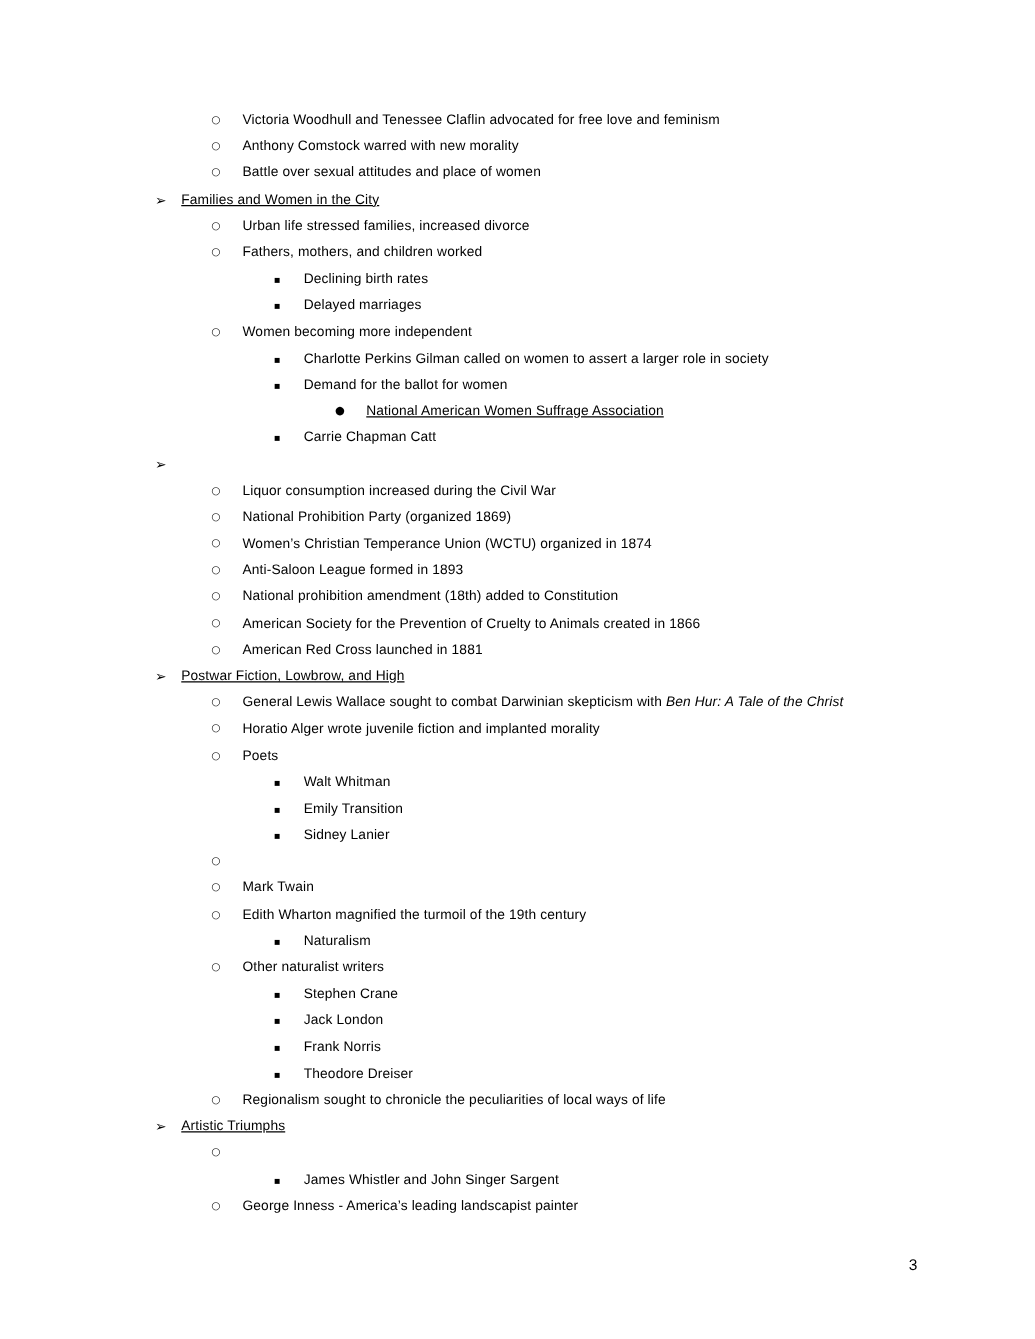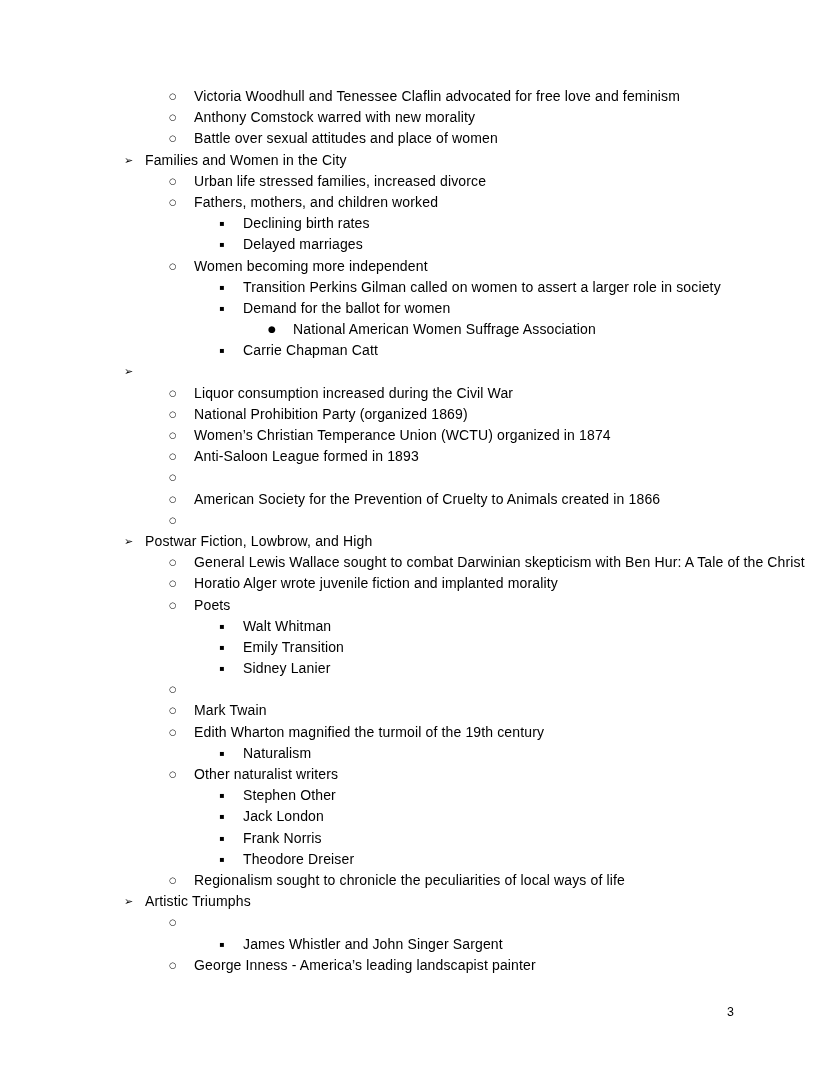--- a/index.html
+++ b/index.html
@@ -45,32 +45,33 @@
     line-height: 21.2px;
     font-family: "DejaVu Sans", sans-serif;
     color: #000000;
     text-align: left;
   }
 
   .txt {
     position: absolute;
     top: 0;
     line-height: 21.2px;
-    font-size: 14px;
+    font-size: 11px;
     color: #000000;
     letter-spacing: 0.01em;
   }
 
   
   .lv1 > .bullet {
     left: 124px;
     font-size: 11px;
   }
   .lv1 > .txt {
     left: 145px;
+    text-decoration: underline;
   }
 
   
   .lv2 > .bullet {
     left: 169px;
     font-size: 8.5px;
   }
   .lv2 > .txt {
     left: 194px;
   }
@@ -85,23 +86,25 @@
     text-align: center;
   }
 
   
   .lv4 > .bullet {
     left: 268px;
     font-size: 9px;
   }
   .lv4 > .txt {
     left: 293px;
+    text-decoration: underline;
   }
 
   .ital {
+    font-style: italic;
   }
 
   #page-number {
     position: absolute;
     right: 94px;
     top: 1004px;
     font-size: 12.4px;
     color: #000000;
     line-height: 16px;
   }
@@ -143,21 +146,21 @@
       <div class="row lv3">
         <span class="bullet">▪</span>
         <span class="txt"><span>Delayed marriages</span></span>
       </div>
       <div class="row lv2">
         <span class="bullet">○</span>
         <span class="txt"><span>Women becoming more independent</span></span>
       </div>
       <div class="row lv3">
         <span class="bullet">▪</span>
-        <span class="txt"><span>Transition Perkins Gilman called on women to assert a larger role in society</span></span>
+        <span class="txt"><span>Charlotte Perkins Gilman called on women to assert a larger role in society</span></span>
       </div>
       <div class="row lv3">
         <span class="bullet">▪</span>
         <span class="txt"><span>Demand for the ballot for women</span></span>
       </div>
       <div class="row lv4">
         <span class="bullet">●</span>
         <span class="txt"><span>National American Women Suffrage Association</span></span>
       </div>
       <div class="row lv3">
@@ -178,27 +181,29 @@
       <div class="row lv2">
         <span class="bullet">○</span>
         <span class="txt"><span>Women’s Christian Temperance Union (WCTU) organized in 1874</span></span>
       </div>
       <div class="row lv2">
         <span class="bullet">○</span>
         <span class="txt"><span>Anti-Saloon League formed in 1893</span></span>
       </div>
       <div class="row lv2">
         <span class="bullet">○</span>
+        <span class="txt"><span>National prohibition amendment (18th) added to Constitution</span></span>
       </div>
       <div class="row lv2">
         <span class="bullet">○</span>
         <span class="txt"><span>American Society for the Prevention of Cruelty to Animals created in 1866</span></span>
       </div>
       <div class="row lv2">
         <span class="bullet">○</span>
+        <span class="txt"><span>American Red Cross launched in 1881</span></span>
       </div>
       <div class="row lv1">
         <span class="bullet">➢</span>
         <span class="txt"><span>Postwar Fiction, Lowbrow, and High</span></span>
       </div>
       <div class="row lv2">
         <span class="bullet">○</span>
         <span class="txt"><span>General Lewis Wallace sought to combat Darwinian skepticism with </span><span class="ital">Ben Hur: A Tale of the Christ</span></span>
       </div>
       <div class="row lv2">
@@ -235,21 +240,21 @@
       <div class="row lv3">
         <span class="bullet">▪</span>
         <span class="txt"><span>Naturalism</span></span>
       </div>
       <div class="row lv2">
         <span class="bullet">○</span>
         <span class="txt"><span>Other naturalist writers</span></span>
       </div>
       <div class="row lv3">
         <span class="bullet">▪</span>
-        <span class="txt"><span>Stephen Other</span></span>
+        <span class="txt"><span>Stephen Crane</span></span>
       </div>
       <div class="row lv3">
         <span class="bullet">▪</span>
         <span class="txt"><span>Jack London</span></span>
       </div>
       <div class="row lv3">
         <span class="bullet">▪</span>
         <span class="txt"><span>Frank Norris</span></span>
       </div>
       <div class="row lv3">

